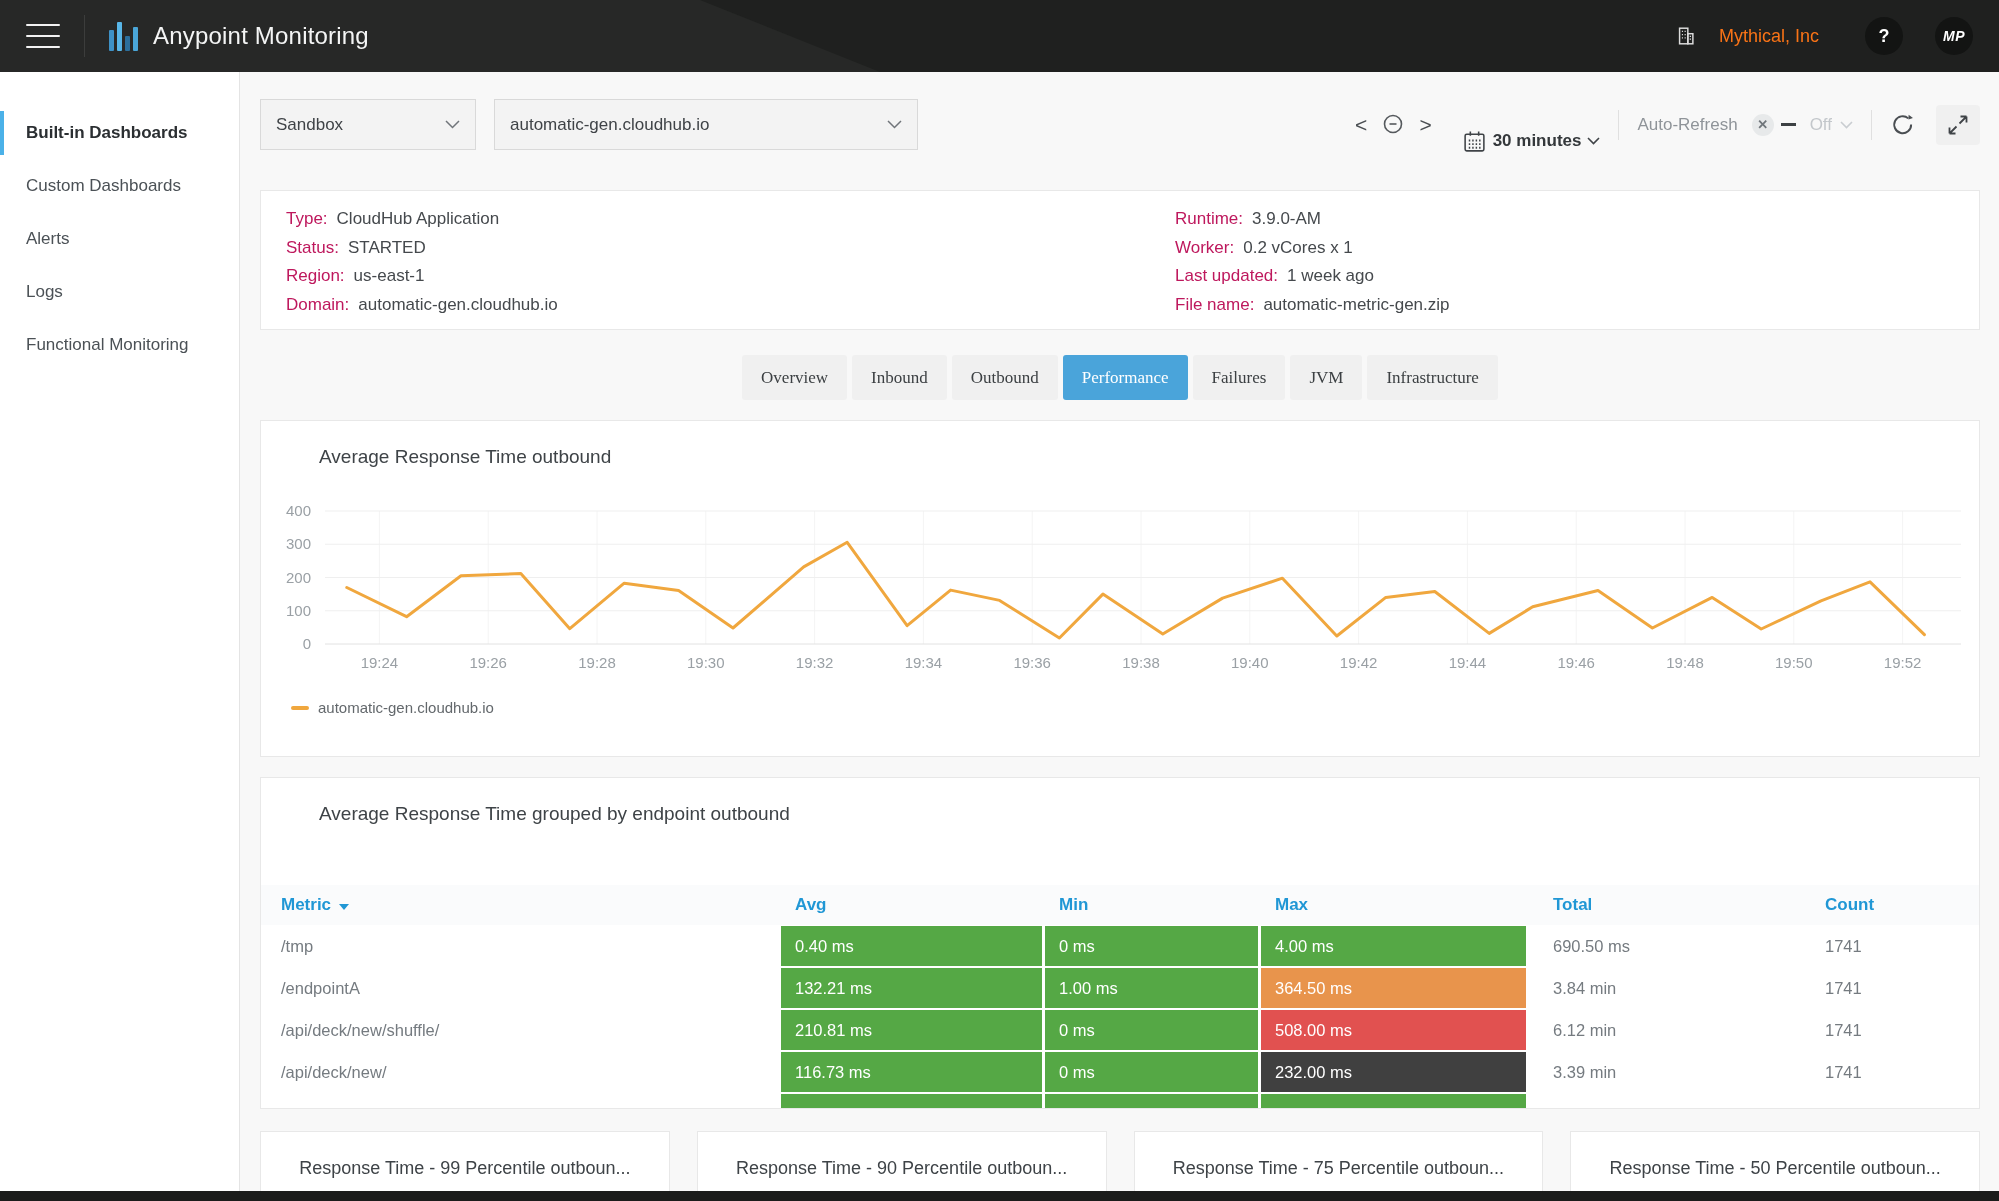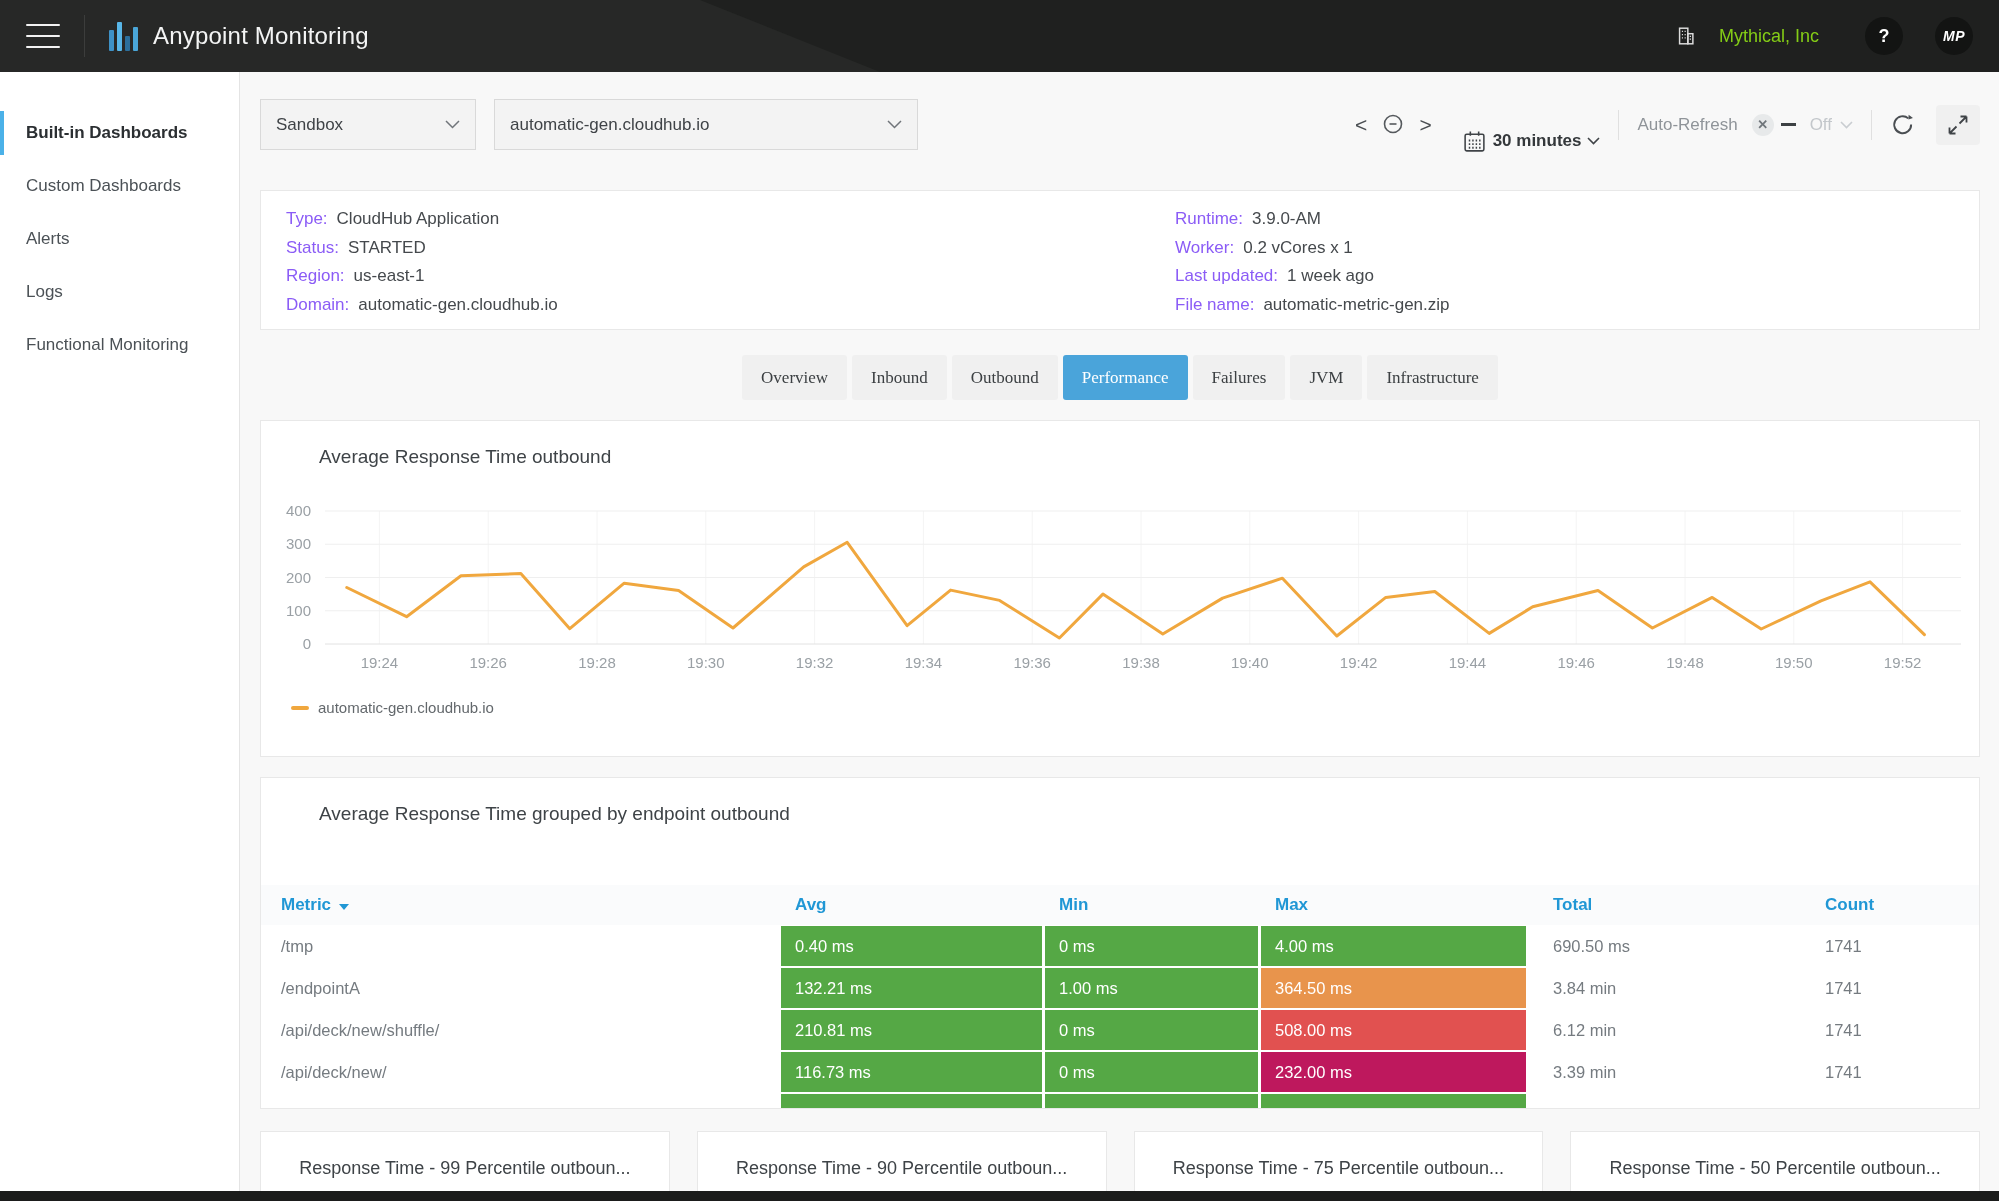--- a/index.html
+++ b/index.html
@@ -17,21 +17,21 @@
   .hamburger span { display:block; height:2px; background:#f2f2f2; border-radius:1px; }
   .hdr-divider { width:1px; height:42px; background:#3c3d3c; margin:0 24px; }
   .logo-bars { display:flex; align-items:flex-end; gap:3px; height:30px; margin-right:15px; }
   .logo-bars i { display:block; width:5px; border-radius:1px; }
   .logo-bars i:nth-child(1){ height:21px; background:#3e91c6; }
   .logo-bars i:nth-child(2){ height:29px; background:#58b6e8; }
   .logo-bars i:nth-child(3){ height:15px; background:#2c6f9c; }
   .logo-bars i:nth-child(4){ height:24px; background:#4aa6d8; }
   .app-title { color:#f4f5f5; font-size:24px; letter-spacing:.2px; }
   .hdr-spacer { flex:1; }
-  .org { display:flex; align-items:center; gap:22px; color:#84cc16; font-size:18px; }
+  .org { display:flex; align-items:center; gap:22px; color:#f97316; font-size:18px; }
   .hdr-circle { width:38px; height:38px; border-radius:50%; background:#131413; color:#fff;
                 display:flex; align-items:center; justify-content:center; font-weight:bold; cursor:pointer; }
   .help-circle { font-size:18px; margin-left:46px; }
   .avatar-circle { font-size:14px; margin-left:32px; letter-spacing:.5px;font-style:italic; }
 
   
   .body { display:flex; height:1129px; }
   .sidebar { width:240px; background:#ffffff; border-right:1px solid #e4e4e4; padding-top:34px; }
   .side-item { position:relative; height:53px; line-height:53px; padding-left:26px; font-size:17px;
                color:#4b5156; cursor:pointer; }
@@ -62,21 +62,21 @@
   .fullscreen-btn { width:44px; height:40px; background:#f0f0f0; border-radius:4px; margin-left:20px;
                     display:flex; align-items:center; justify-content:center; cursor:pointer; }
 
   
   .card { background:#fff; border:1px solid #e8e8e8; }
   .info-card { margin-top:40px; height:140px; position:relative; }
   .info-col { position:absolute; top:14px; }
   .info-col.left { left:25px; }
   .info-col.right { left:914px; }
   .info-row { display:flex; line-height:28.5px; font-size:17px; }
-  .info-row .lbl { color:#8b5cf6; margin-right:9px; }
+  .info-row .lbl { color:#be185d; margin-right:9px; }
   .info-row .val { color:#45494d; }
 
   
   .tabs { margin-top:25px; display:flex; justify-content:center; gap:5px;font-family:Liberation Serif, serif; }
   .tab { height:45px; line-height:45px; padding:0 19px; background:#f0f0f0; color:#3c4043;
          font-size:17px; border-radius:3px; cursor:pointer; }
   .tab.active { background:#4aa4da; color:#fff; }
 
   
   .chart-card { margin-top:20px; height:337px; }
@@ -373,21 +373,21 @@
               <div class="cell avg" style="background: rgb(85, 168, 69);">210.81 ms</div>
               <div class="cell min" style="background: rgb(85, 168, 69);">0 ms</div>
               <div class="cell max" style="background: rgb(225, 81, 80);">508.00 ms</div>
               <div class="txt total">6.12 min</div>
               <div class="txt count">1741</div>
             </div>
             <div class="trow drow">
               <div class="txt metric">/api/deck/new/</div>
               <div class="cell avg" style="background: rgb(85, 168, 69);">116.73 ms</div>
               <div class="cell min" style="background: rgb(85, 168, 69);">0 ms</div>
-              <div class="cell max" style="background: #be185d;">232.00 ms</div>
+              <div class="cell max" style="background: #404040;">232.00 ms</div>
               <div class="txt total">3.39 min</div>
               <div class="txt count">1741</div>
             </div>
             <div class="trow drow">
               <div class="txt metric">/api/deck/new/draw/</div>
               <div class="cell avg" style="background: rgb(85, 168, 69);">143.17 ms</div>
               <div class="cell min" style="background: rgb(85, 168, 69);">1.00 ms</div>
               <div class="cell max" style="background: rgb(85, 168, 69);">391.00 ms</div>
               <div class="txt total">4.09 min</div>
               <div class="txt count">1741</div>

